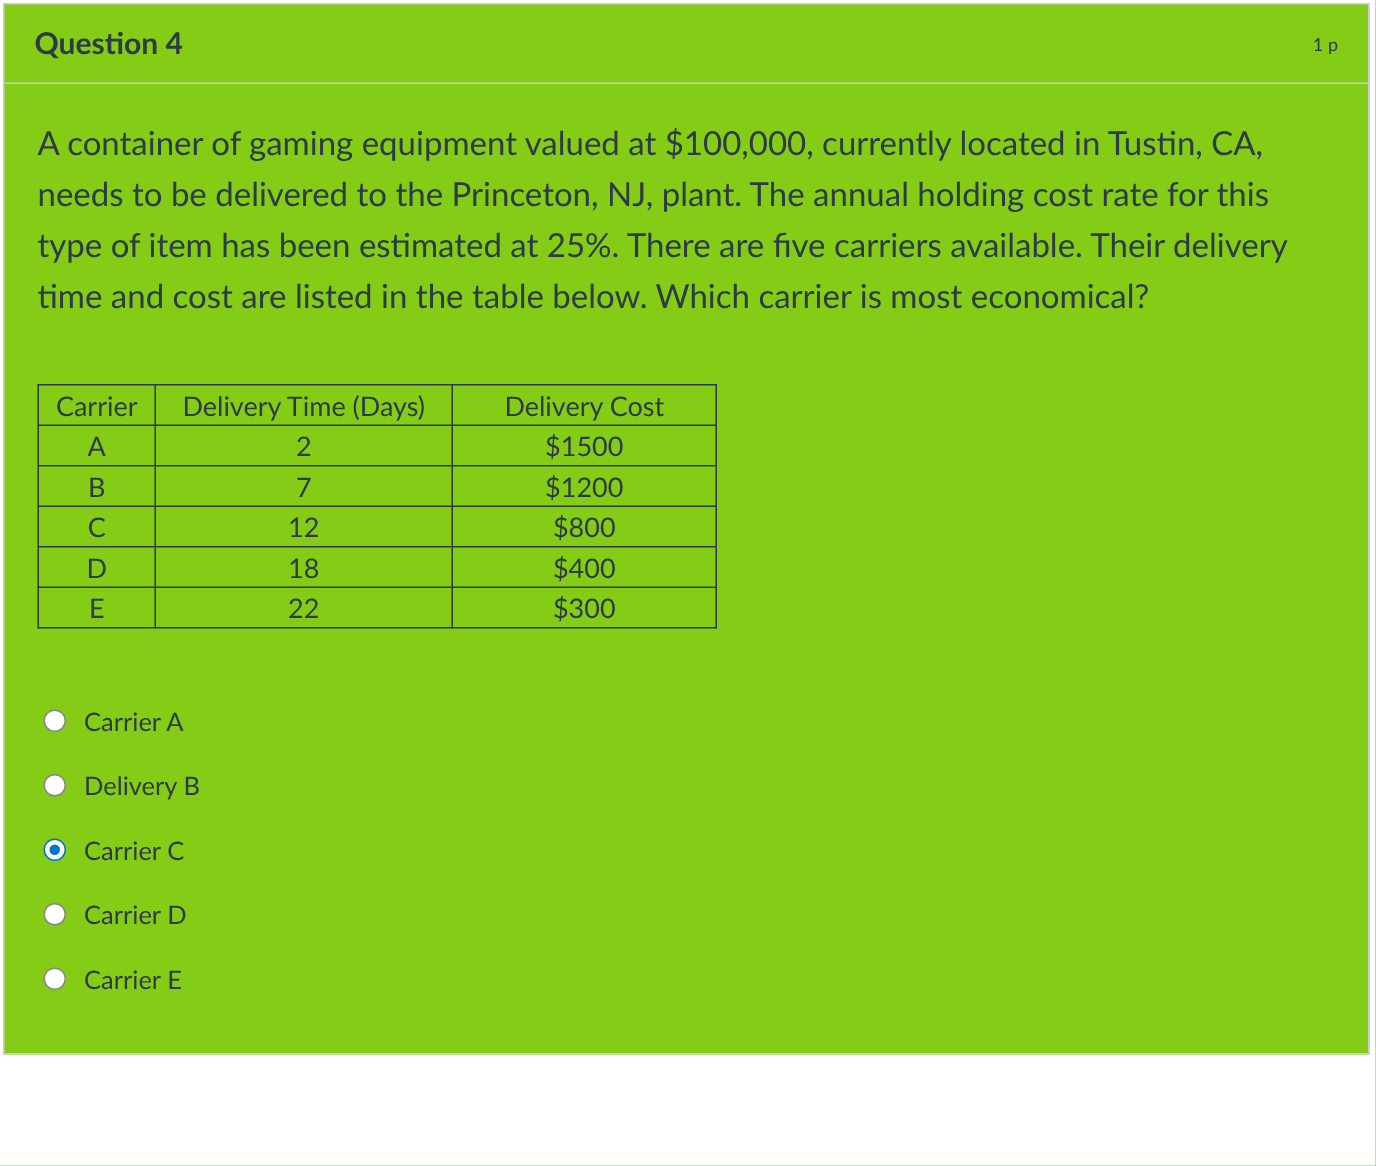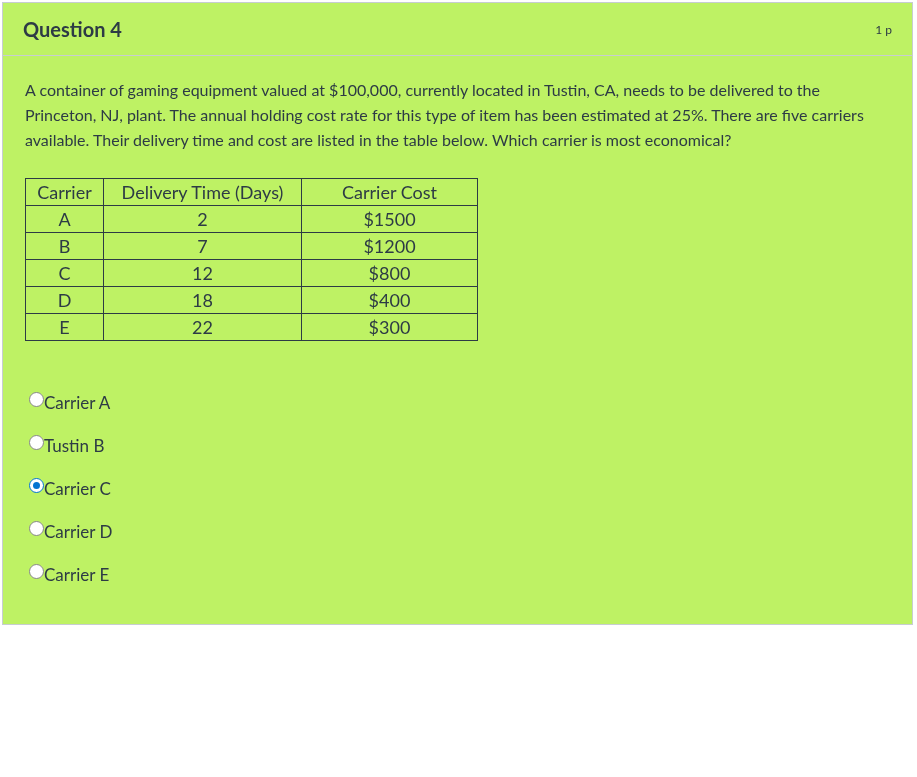--- a/index.html
+++ b/index.html
@@ -7,21 +7,21 @@
     margin: 0;
     padding: 0;
     font-family: "Lato", "Helvetica Neue", Arial, sans-serif;
     color: #2d3b45;
     background: #fff;
     font-size: 16px;
   }
   .card {
     border: 1px solid #c7cdd1;
     margin: 2px;
-    background: #bef264;
+    background: #84cc16;
     width: 911px;
   }
   .header {
     display: flex;
     justify-content: space-between;
     align-items: center;
     padding: 14px 20px 14px 20px;
     border-bottom: 1px solid #c7cdd1;
   }
   .qtitle {
@@ -30,24 +30,24 @@
     color: #2d3b45;
   }
   .points {
     font-size: 12px;
     color: #2d3b45;
   }
   .body {
     padding: 22px 20px 28px 22px;
   }
   .prompt {
-    font-size: 16px;
+    font-size: 22px;
     line-height: 1.55;
     color: #2d3b45;
-    margin-bottom: 26px;
+    margin-bottom: 42px;
   }
   table.data {
     border-collapse: collapse;
     margin-bottom: 40px;
   }
   table.data th, table.data td {
     border: 1px solid #2d3b45;
     padding: 2px 8px;
     font-size: 18px;
     font-weight: 400;
@@ -60,20 +60,22 @@
   .col-carrier { width: 78px; margin-top: 12px; }
   .col-time    { width: 198px; margin-top: 48px; }
   .col-cost    { width: 176px; }
   .options {
     display: flex;
     flex-direction: column;
     gap: 0;
   }
   .option {
     display: flex;
+    align-items: center;
+    gap: 12px;
     padding: 11px 4px;
     font-size: 17px;
     color: #2d3b45;
     cursor: pointer;
   }
   .radio {
     width: 15px;
     height: 15px;
     border-radius: 50%;
     border: 1.5px solid #888;
@@ -105,21 +107,21 @@
 
   <div class="body">
 
     <div class="prompt">A container of gaming equipment valued at $100,000, currently located in Tustin, CA, needs to be delivered to the Princeton, NJ, plant. The annual holding cost rate for this type of item has been estimated at 25%. There are five carriers available. Their delivery time and cost are listed in the table below. Which carrier is most economical?</div>
 
     <table class="data">
       <tbody>
           <tr>
         <th class="col-carrier">Carrier</th>
         <th class="col-time">Delivery Time (Days)</th>
-        <th class="col-cost">Carrier Cost</th>
+        <th class="col-cost">Delivery Cost</th>
       </tr>
       <tr>
         <td>A</td>
         <td>2</td>
         <td>$1500</td>
       </tr>
       <tr>
         <td>B</td>
         <td>7</td>
         <td>$1200</td>
@@ -142,21 +144,21 @@
     </tbody>
       </table>
 
     <div class="options">
       <label class="option">
         <span class="radio"></span>
         <span>Carrier A</span>
       </label>
       <label class="option">
         <span class="radio"></span>
-        <span>Tustin B</span>
+        <span>Delivery B</span>
       </label>
       <label class="option">
         <span class="radio selected"></span>
         <span>Carrier C</span>
       </label>
       <label class="option">
         <span class="radio"></span>
         <span>Carrier D</span>
       </label>
       <label class="option">

